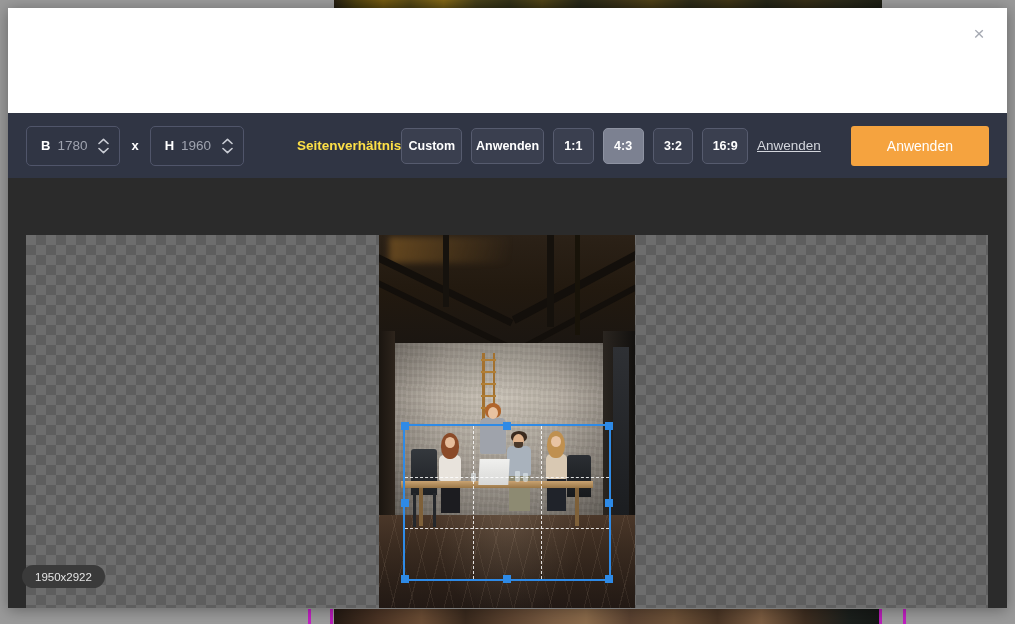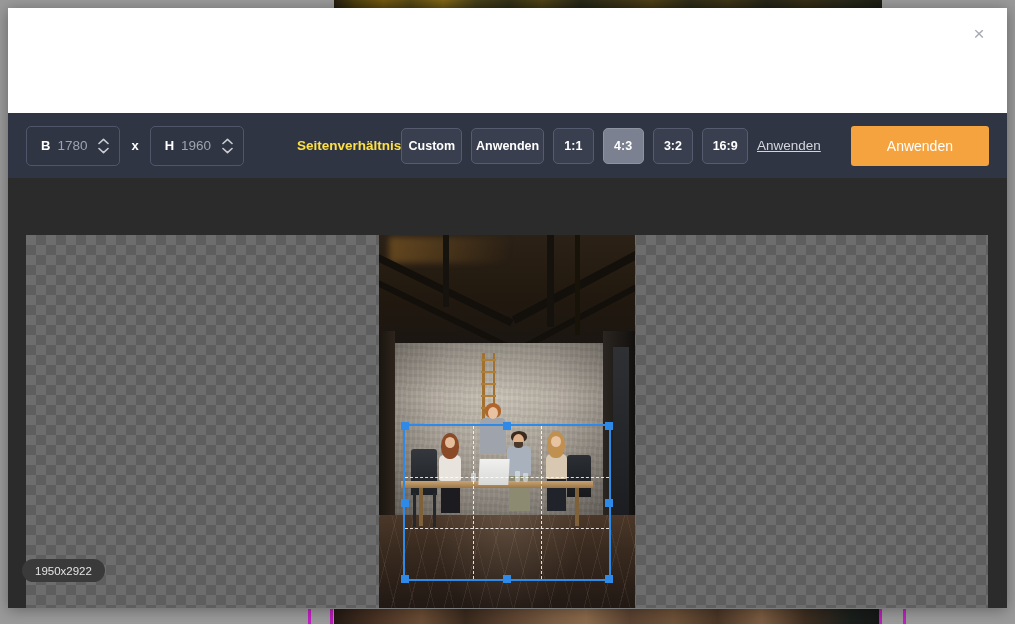--- a/index.html
+++ b/index.html
@@ -450,21 +450,21 @@
   .handle.ml { left: -4px; top: calc(50% - 4px); cursor: ew-resize; }
   .handle.mr { right: -4px; top: calc(50% - 4px); cursor: ew-resize; }
   .handle.bl { left: -4px; bottom: -4px; cursor: nesw-resize; }
   .handle.bm { left: calc(50% - 4px); bottom: -4px; cursor: ns-resize; }
   .handle.br { right: -4px; bottom: -4px; cursor: nwse-resize; }
 
   
   .size-badge {
     position: absolute;
     left: 14px;
-    bottom: 26px;
+    bottom: 20px;
     height: 23px;
     padding: 0 13px;
     background: #3a3a3a;
     border-radius: 12px;
     color: #e4e4e4;
     font-size: 11.5px;
     display: inline-flex;
     align-items: center;
   }
 </style>

